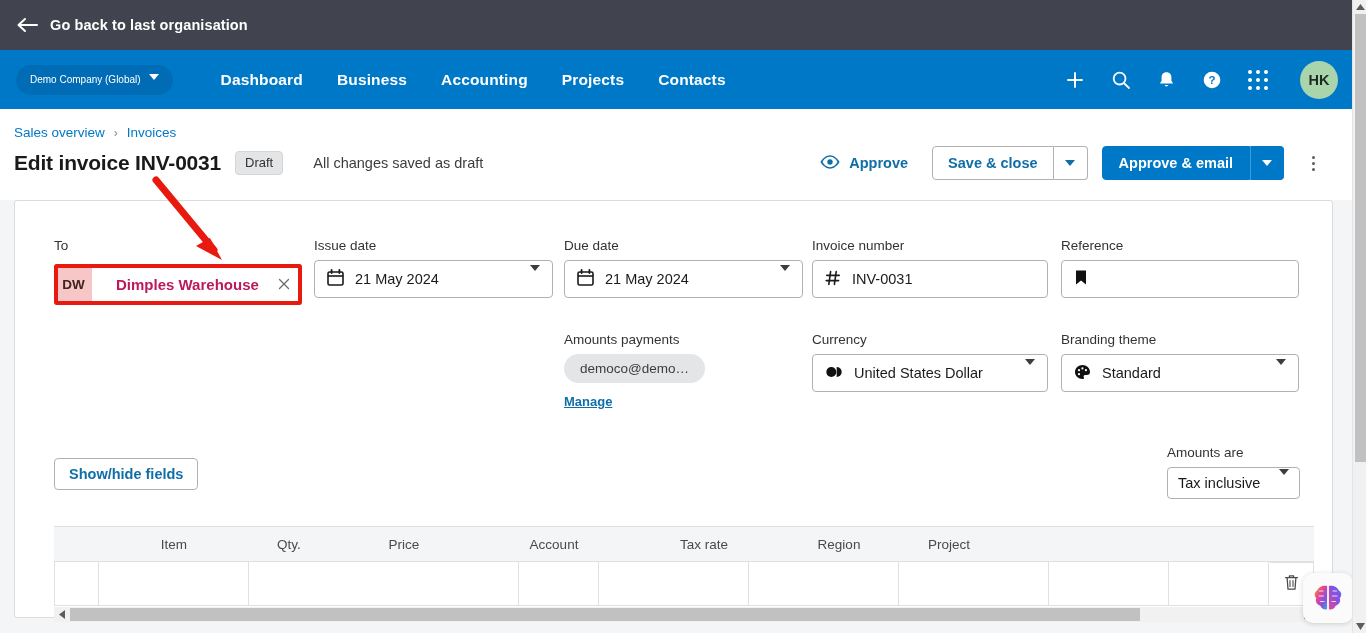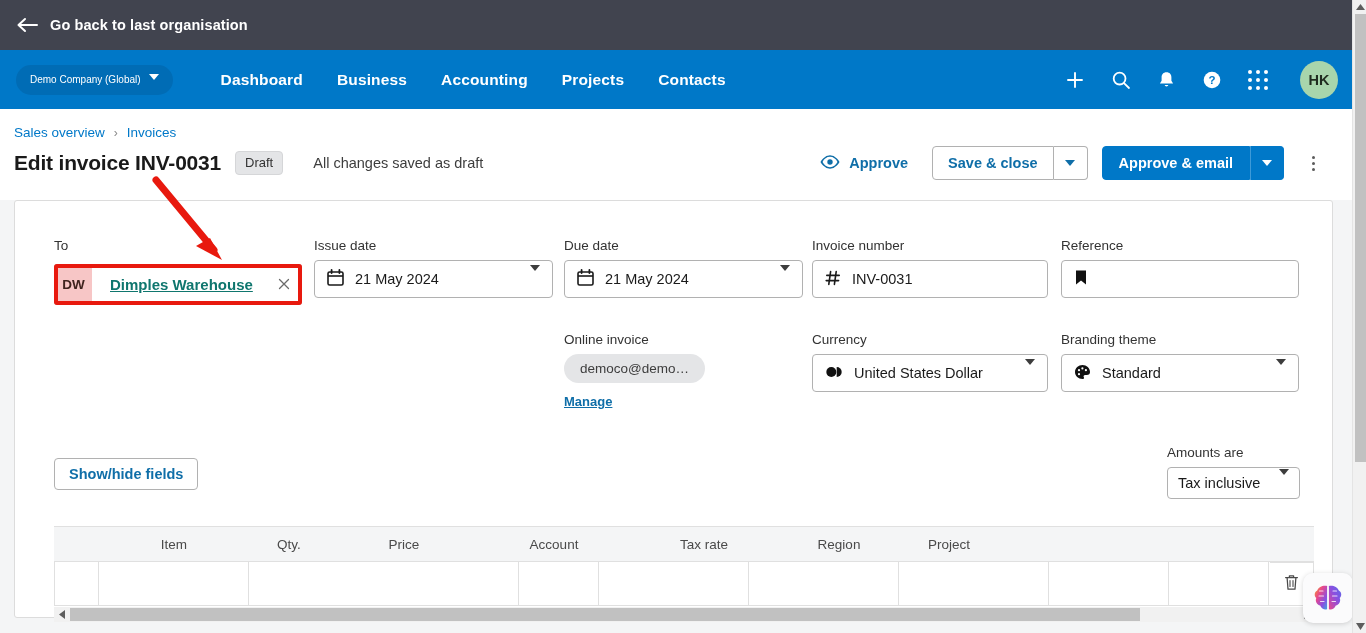--- a/index.html
+++ b/index.html
@@ -128,21 +128,21 @@
   .contact-field {
     position: absolute; left: 39px; top: 63px; width: 248px; height: 41px;
     border: 1px solid #b1b1b1; border-radius: 3px; background: #fff;
     display: flex; align-items: center; overflow: hidden;
   }
   .contact-initials {
     width: 37px; height: 100%; background: #f7c6c6; color: #40241f;
     display: flex; align-items: center; justify-content: center;
     font-size: 13.5px; font-weight: bold; flex: none;
   }
-  .contact-name { color: #0f766e; font-size: 15px; font-weight: bold; margin-left: 18px; text-decoration: underline; }
+  .contact-name { color: #be185d; font-size: 15px; font-weight: bold; margin-left: 24px; }
   .contact-x { margin-left: auto; margin-right: 11px; color: #6b6b6b; font-size: 16px; }
 
   .red-arrow { position: absolute; left: 150px; top: 176px; z-index: 6; pointer-events: none; }
 
   
   .pill {
     background: #e4e5e7; border-radius: 18px; height: 29px; padding: 0 16px;
     display: inline-flex; align-items: center; font-size: 13.5px; color: #3d3d3d;
   }
   .manage-link { color: #0f6ea8; font-size: 13px; font-weight: bold; margin-top: 11px; display:block; }
@@ -391,21 +391,21 @@
         <span>
           <svg width="14" height="17" viewBox="0 0 14 17">
               <path d="M2 1.5 H12 V15.5 L7 11.4 L2 15.5 Z" fill="#111"></path>
             </svg>
         </span>
         <span class="val"></span>
       </div>
     </div>
 
     <div style="position:absolute; left:549px; top:131px; width:239px;">
-      <div class="field-label">Online invoice</div>
+      <div class="field-label">Amounts payments</div>
       <span class="pill">democo@demo…</span>
       <a class="manage-link" href="#">Manage</a>
     </div>
 
     <div style="position:absolute; left:1046px; top:131px; width:238px;">
       <div class="field-label">Branding theme</div>
       <div class="input-box">
         <span>
           <svg width="17" height="16" viewBox="0 0 17 16">
               <path d="M8.5 1 C4.4 1 1 4.2 1 8 c0 3.8 3.4 7 7.5 7 c1.4 0 1.9 -1 1.3 -1.8 c-.7 -1 .1 -2.1 1.3 -2.1 h1.6 C15 11.1 16 9.8 16 8 C16 4.2 12.6 1 8.5 1 Z" fill="#111"></path>

